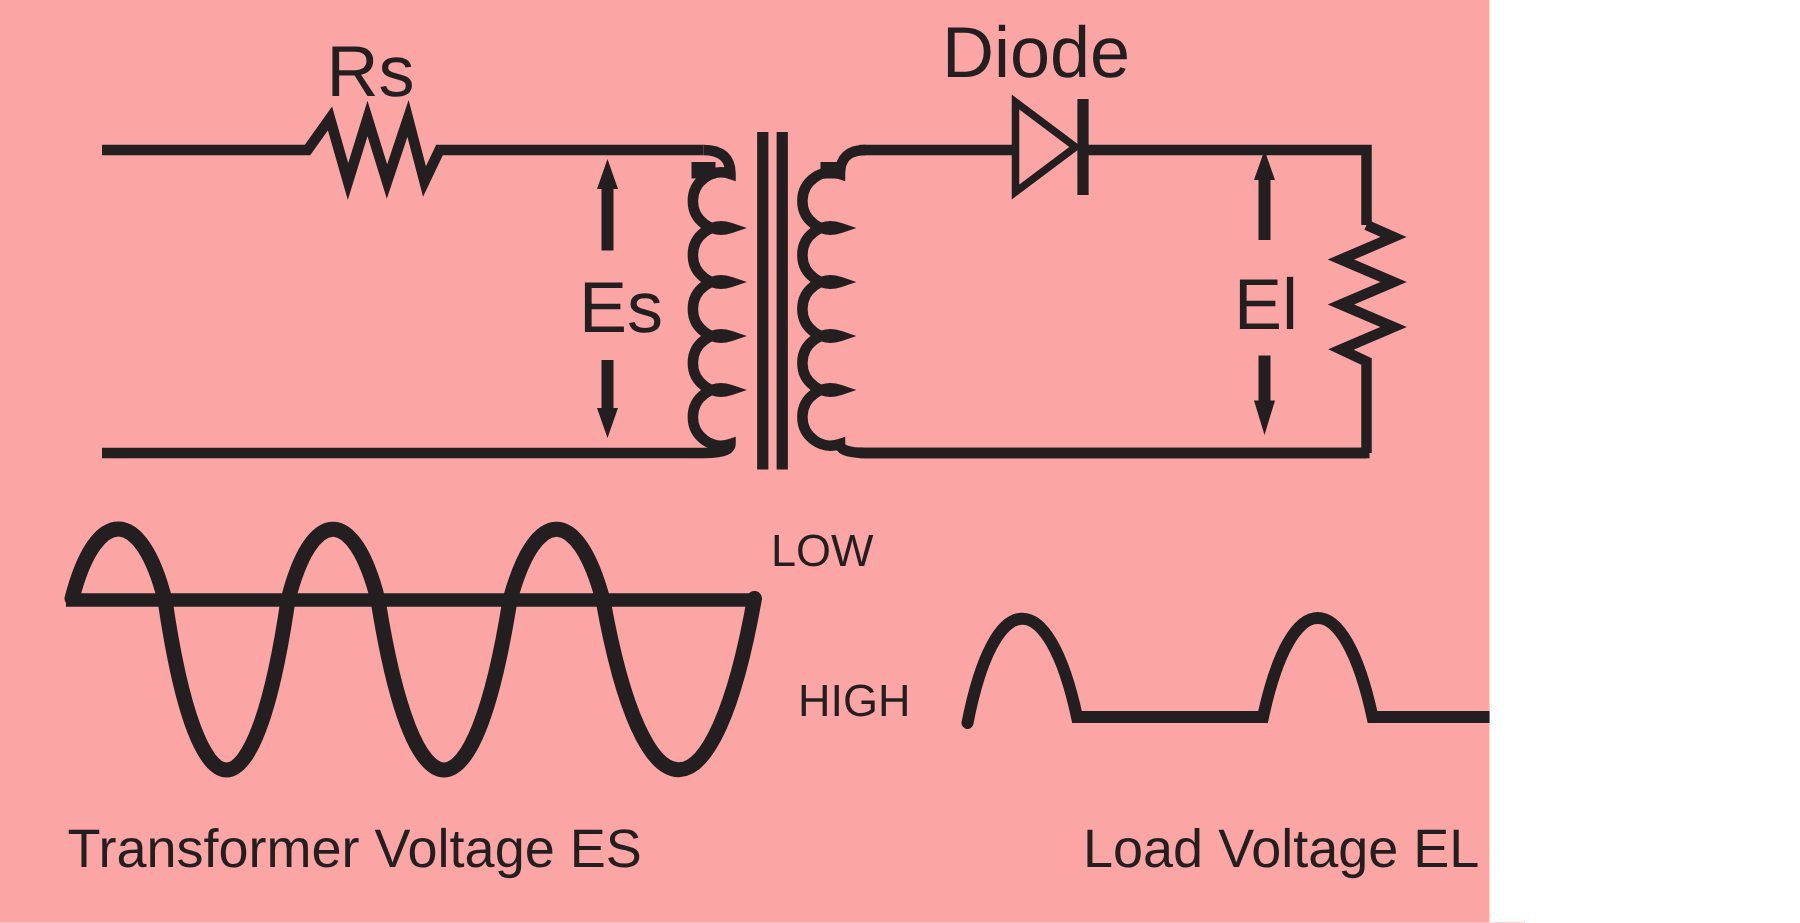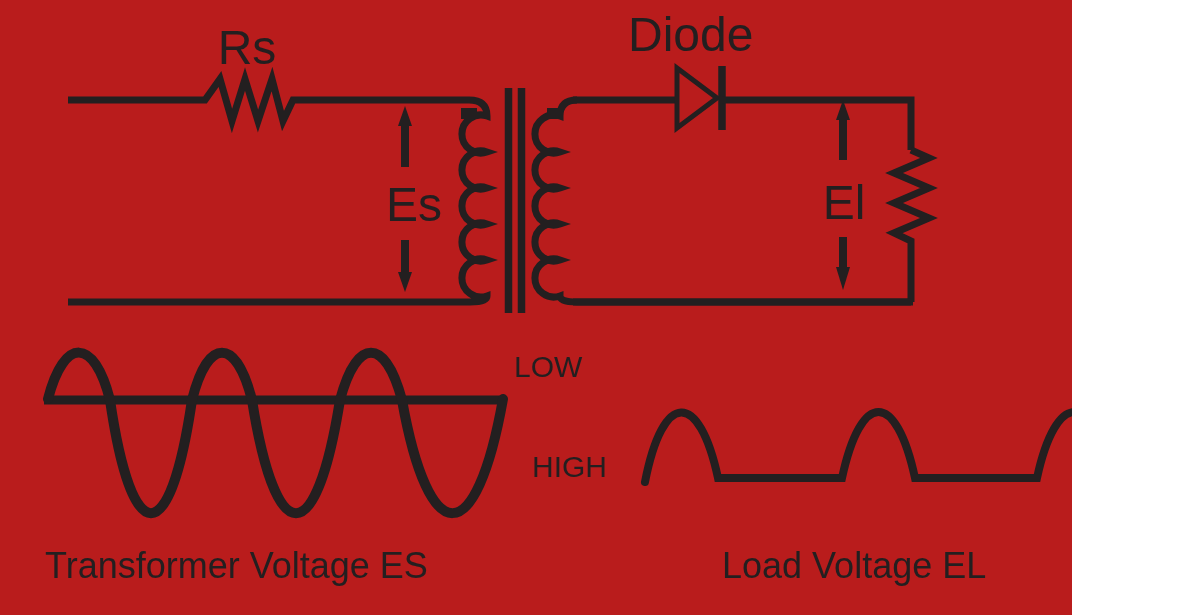--- a/index.html
+++ b/index.html
@@ -1,17 +1,17 @@
 <!DOCTYPE html>
 <html><head>
 <meta charset="utf-8">
 <style>
   html,body{margin:0;padding:0;}
   body{font-family:"Liberation Sans",sans-serif;}
-  #stage{position:relative;width:1072px;height:615px;background:#b91c1c;overflow:hidden;}
+  #stage{position:relative;width:993px;height:615px;background:#fca5a5;overflow:hidden;}
   svg{position:absolute;left:0;top:0;}
   text{font-family:"Liberation Sans",sans-serif;fill:#231f20;}
   .lbl-big{font-size:48px;}
   .lbl-med{font-size:30px;}
   .lbl-caption{font-size:36px;}
 </style>
 </head>
 <body>
 
 <div id="stage">

